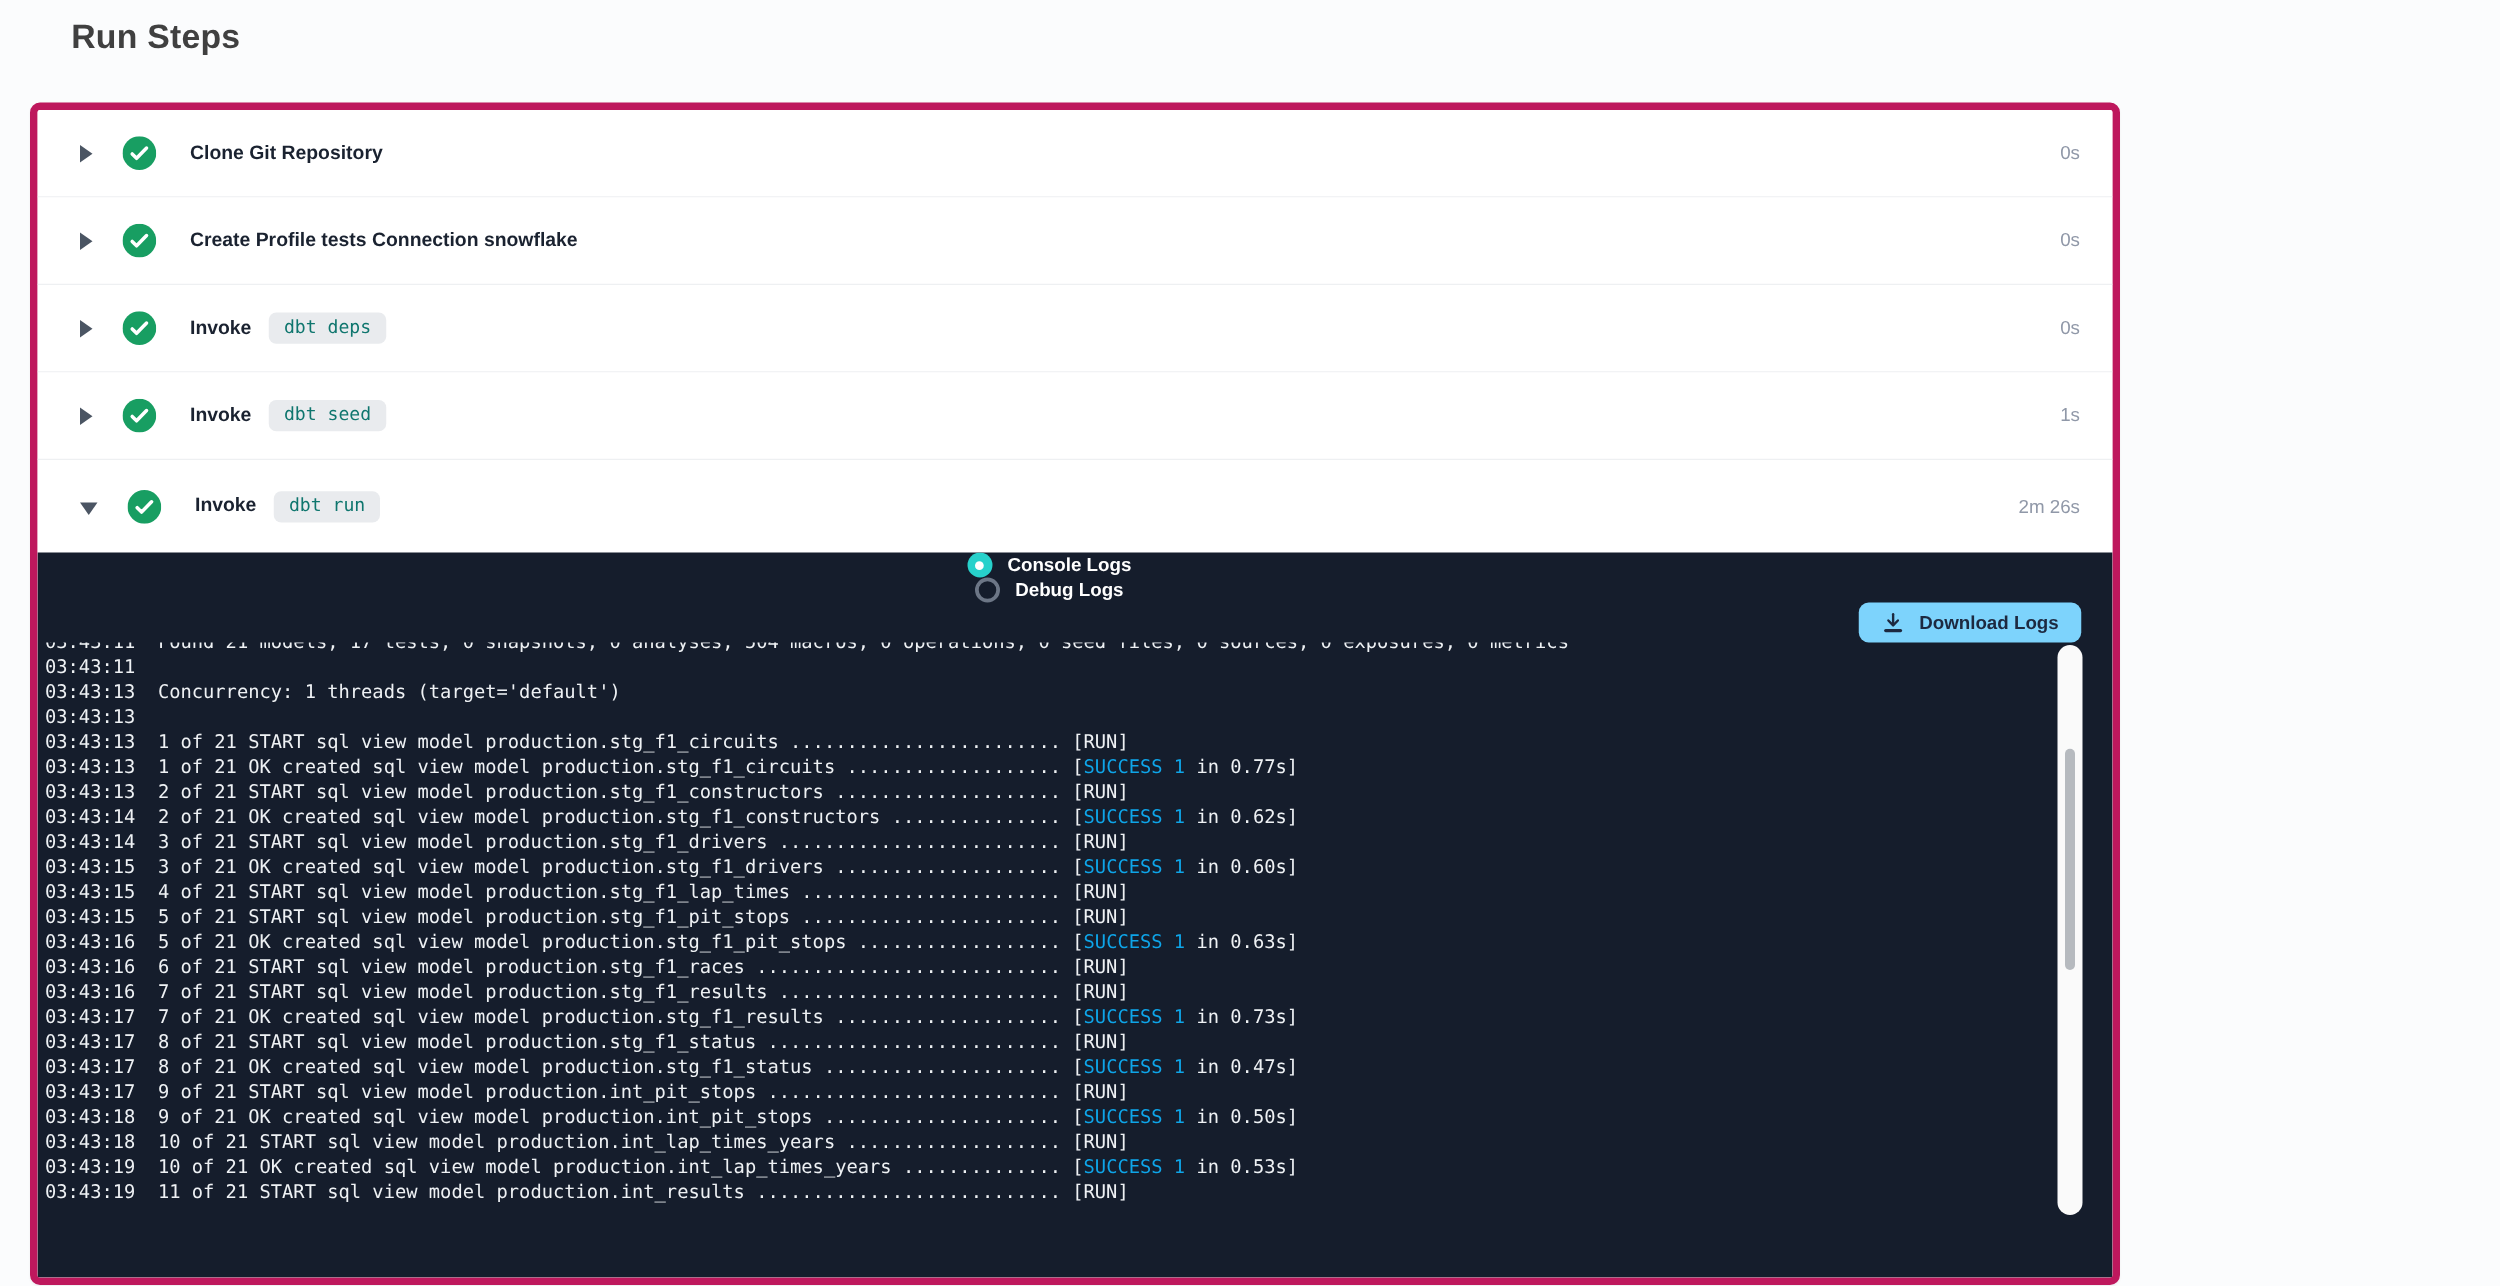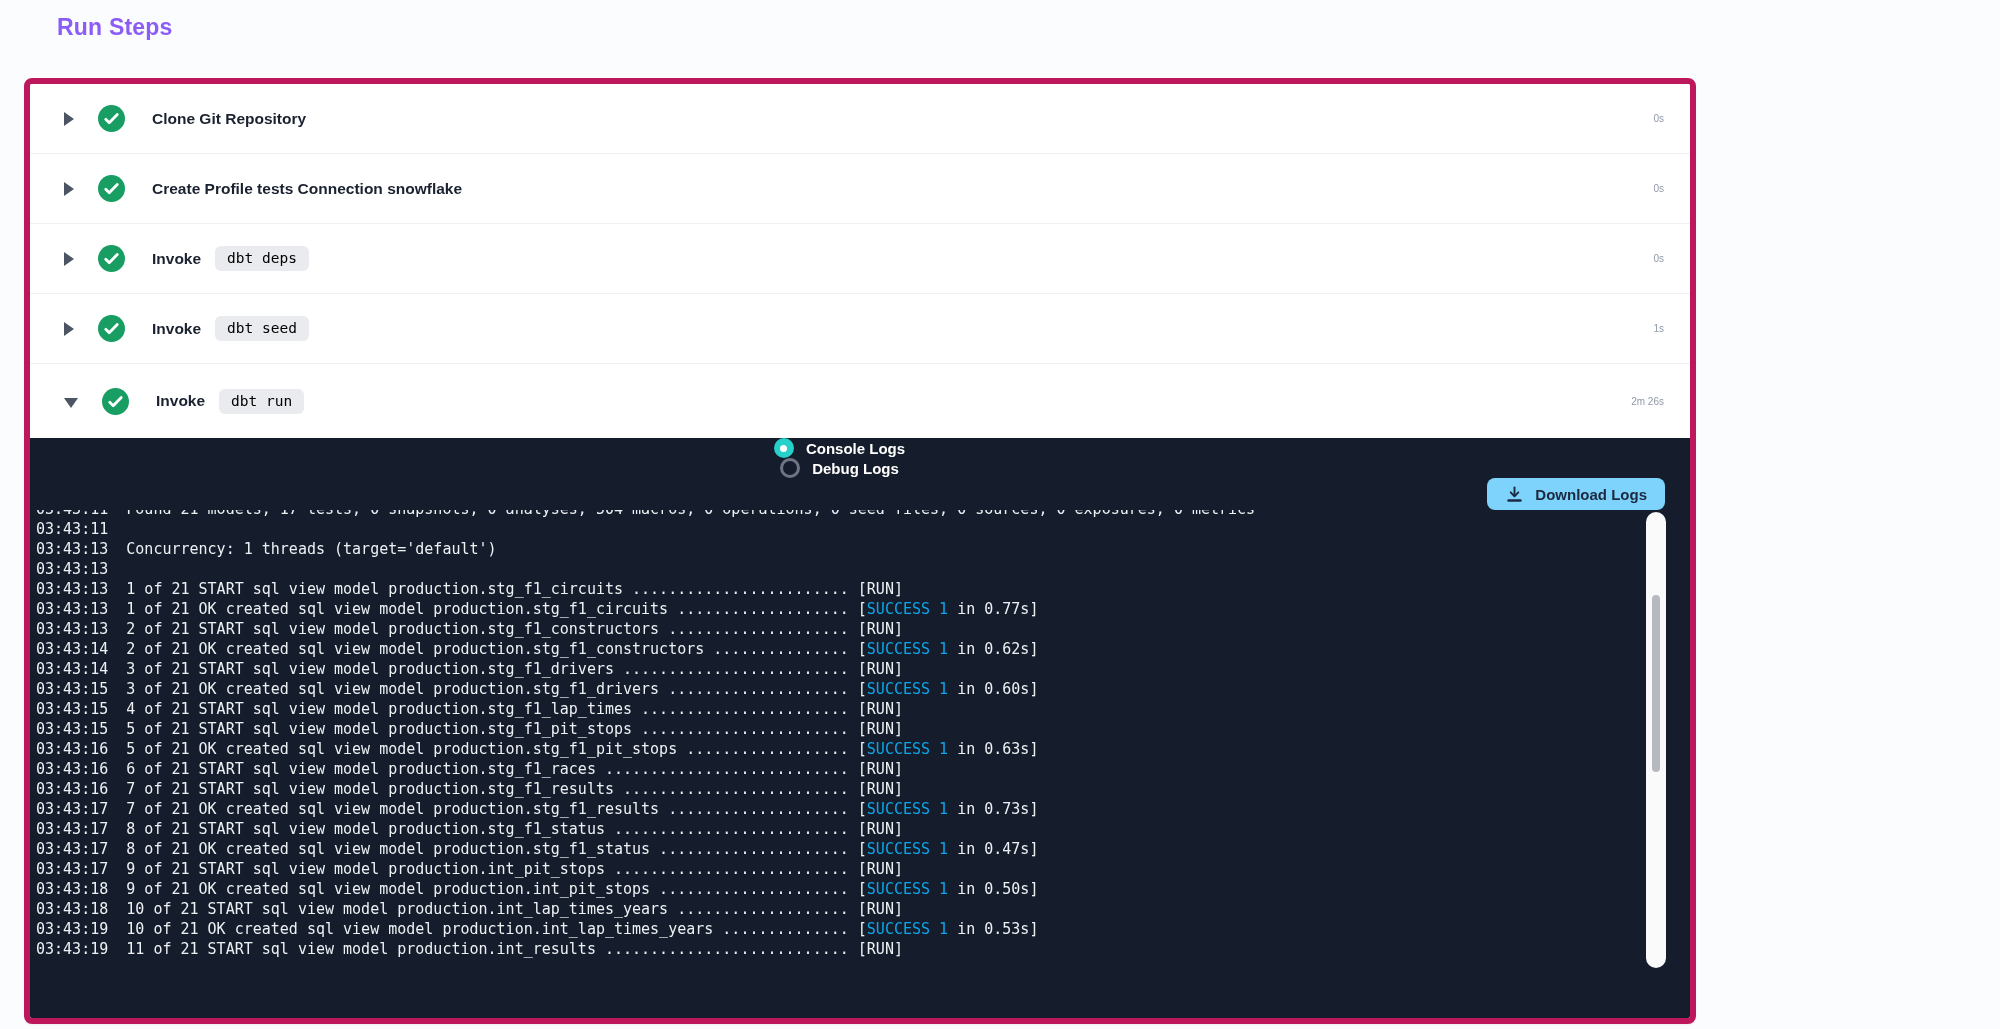--- a/index.html
+++ b/index.html
@@ -4,21 +4,21 @@
 <style>
   * { box-sizing: border-box; }
   html,body { margin:0; padding:0; }
   body {
     width:2000px; height:1029px; overflow:hidden;
     background:#fbfcfd;
     font-family:"Liberation Sans", sans-serif;
   }
   .page-title {
     margin:14px 0 0 57px;
-    font-size:23px; font-weight:700; color:#8b5cf6; letter-spacing:.2px;
+    font-size:27px; font-weight:700; color:#404040; letter-spacing:.2px;
   }
   .card {
     margin:37px 0 0 24px; width:1672px;
     background:#ffffff;
     border:6px solid #be185d; border-radius:8px;
     box-shadow:0 1px 2px rgba(16,24,40,.05);
     overflow:hidden;
   }
   .step-row {
     display:flex; align-items:center;
@@ -27,23 +27,23 @@
   }
   .step-row.expanded { height:74px; border-bottom:none; }
   .caret { width:0; height:0; flex:none; cursor:pointer; }
   .caret.right { border-top:7px solid transparent; border-bottom:7px solid transparent; border-left:10px solid #4b5563; }
   .caret.down  { border-left:7px solid transparent; border-right:7px solid transparent; border-top:10px solid #4b5563; margin-top:3px; }
   .check { margin-left:24px; width:27px; height:27px; flex:none; }
   .step-label { margin-left:27px; font-size:15.5px; font-weight:700; color:#1a2230; }
   .code-badge {
     margin-left:14px; background:#e9ebee; border-radius:6px;
     padding:4px 12px 5px;
-    font-family:"DejaVu Sans Mono", monospace; font-size:14.5px; color:#000000;
+    font-family:"DejaVu Sans Mono", monospace; font-size:14.5px; color:#0f766e;
   }
-  .duration { margin-left:auto; font-size:10px; color:#9098a8; }
+  .duration { margin-left:auto; font-size:15px; color:#9098a8; }
 
   .console { position:relative; height:580px; background:#151d2c; overflow:hidden; }
   .console-header { display:flex; align-items:center; height:72px; padding:0 25px 0 22px;flex-direction:column; }
   .radio-opt { display:flex; align-items:center; margin-right:38px; cursor:pointer; }
   .radio { width:20px; height:20px; border-radius:50%; flex:none; }
   .radio.on { background:#27d1cb; display:flex; align-items:center; justify-content:center; }
   .radio.on .dot { width:7px; height:7px; border-radius:50%; background:#ffffff; }
   .radio.off { border:3px solid #6c7686; background:transparent; }
   .radio-label { margin-left:12px; color:#ffffff; font-size:15px; font-weight:700; }
   .dl-btn {

